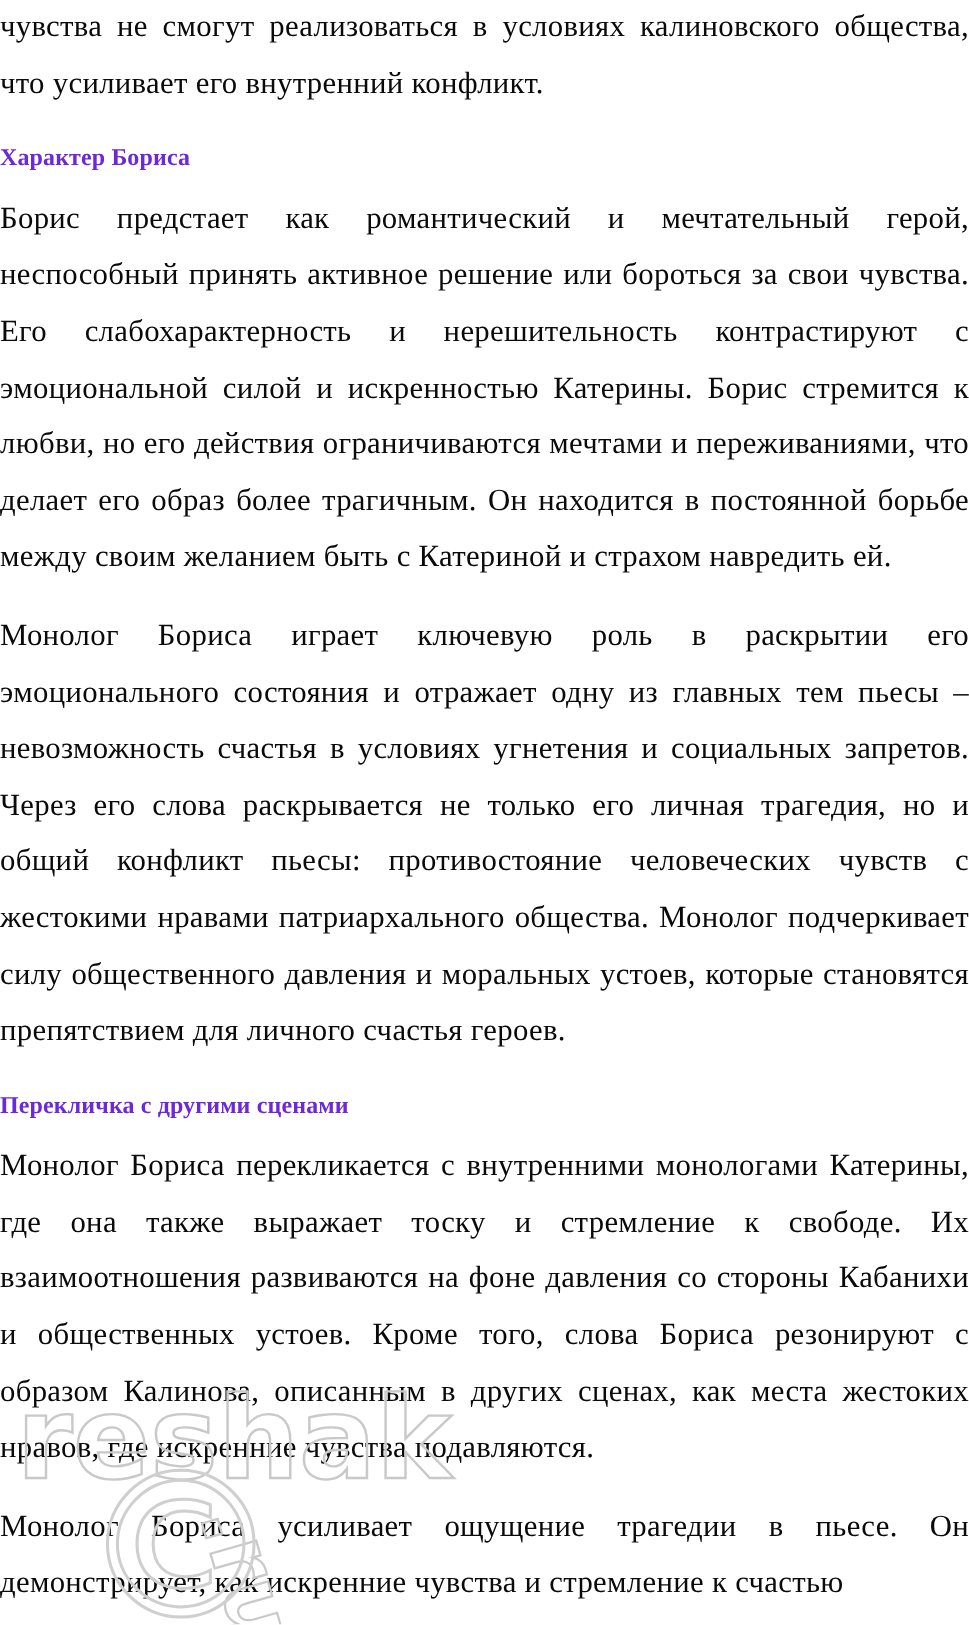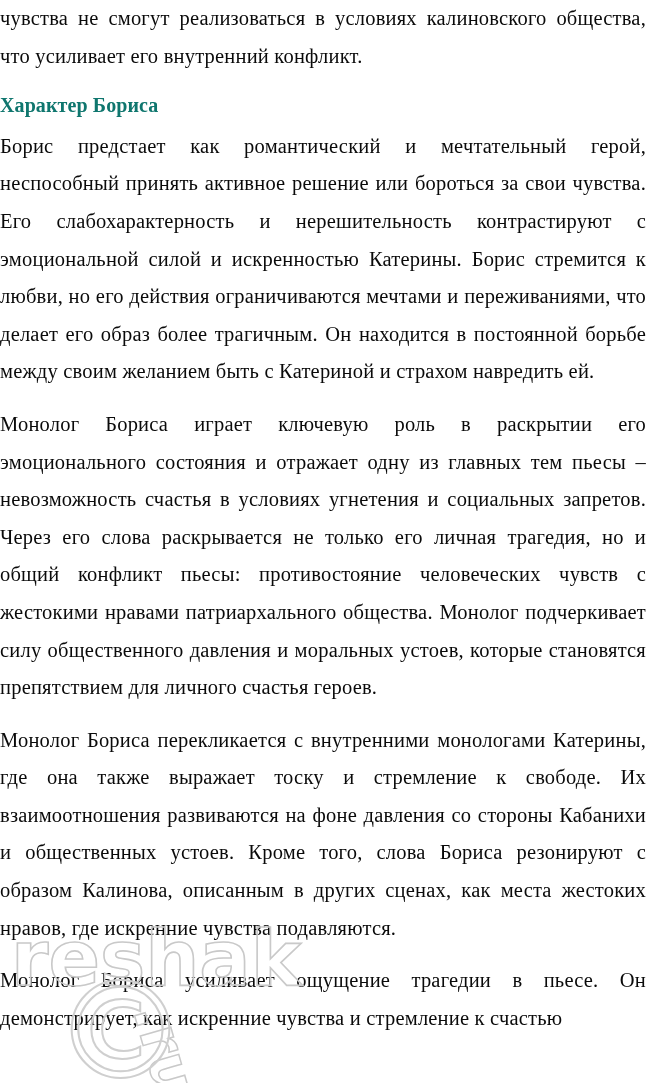--- a/index.html
+++ b/index.html
@@ -33,25 +33,25 @@
     text-align: justify;
     text-justify: inter-word;
     color: #0a0a0a;
     letter-spacing: 0.01em;
   }
   .para.last-unjustified {
     text-align: justify;
   }
   .heading {
     margin: 0;
-    font-size: 20px;
+    font-size: 16px;
     line-height: 37.6px;
     font-weight: bold;
     text-align: left;
-    color: #0f766e;
+    color: #6d28d9;
     letter-spacing: 0.005em;
   }
   .spacer-head-before { height: 12px; }
   .spacer-head-after { height: 3px; }
 
   
   #watermark {
     position: absolute;
     left: 15px;
     top: 0;
@@ -106,20 +106,21 @@
 
     <div class="spacer-head-before"></div>
 
 
     <div class="spacer-head-after"></div>
 
     <p class="para">Монолог Бориса играет ключевую роль в раскрытии его эмоционального состояния и отражает одну из главных тем пьесы – невозможность счастья в условиях угнетения и социальных запретов. Через его слова раскрывается не только его личная трагедия, но и общий конфликт пьесы: противостояние человеческих чувств с жестокими нравами патриархального общества. Монолог подчеркивает силу общественного давления и моральных устоев, которые становятся препятствием для личного счастья героев.</p>
 
     <div class="spacer-head-before"></div>
 
+    <h2 class="heading">Перекличка с другими сценами</h2>
 
     <div class="spacer-head-after"></div>
 
     <p class="para">Монолог Бориса перекликается с внутренними монологами Катерины, где она также выражает тоску и стремление к свободе. Их взаимоотношения развиваются на фоне давления со стороны Кабанихи и общественных устоев. Кроме того, слова Бориса резонируют с образом Калинова, описанным в других сценах, как места жестоких нравов, где искренние чувства подавляются.</p>
 
     <div class="spacer-head-before"></div>
 
 
     <div class="spacer-head-after"></div>
 

